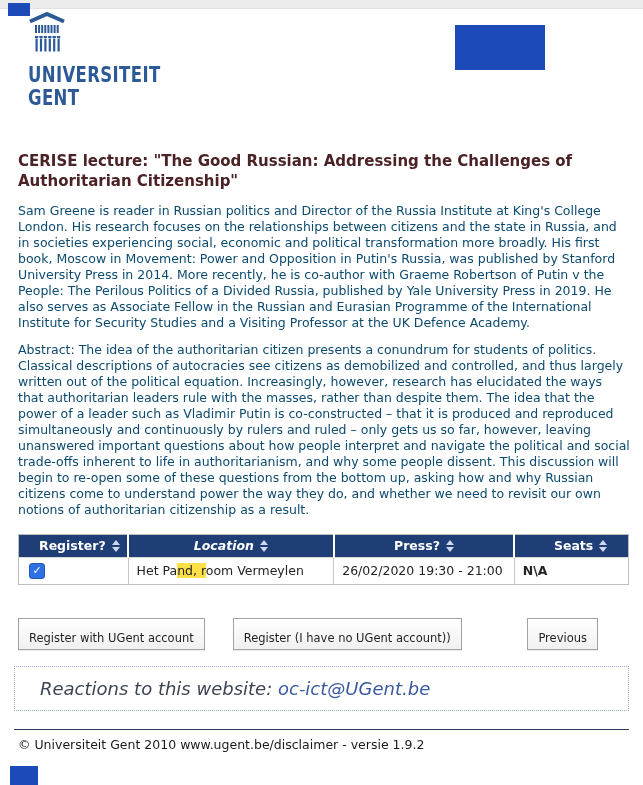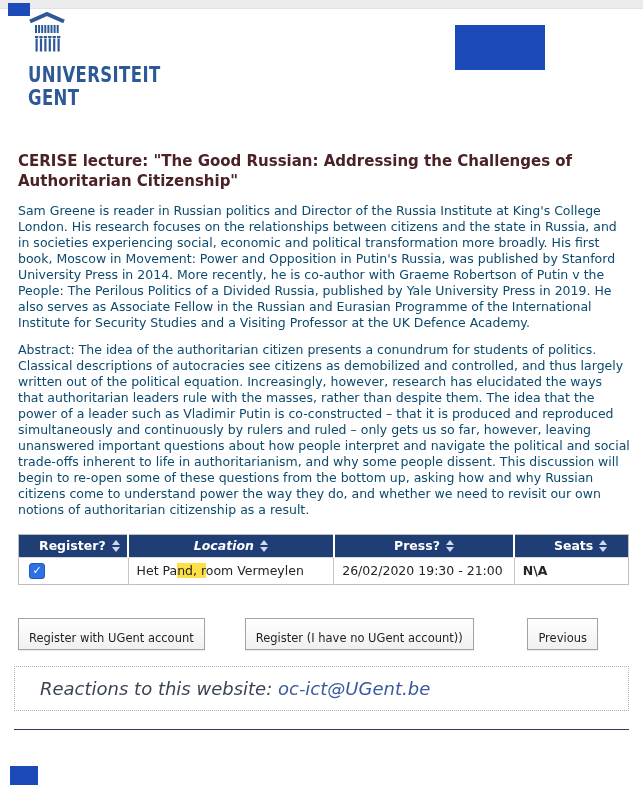--- a/index.html
+++ b/index.html
@@ -40,21 +40,21 @@
   .checkbox { width:14px; height:14px; background:#2e71e5; border:1px solid #2457b8; border-radius:3px;
               color:#fff; font-size:11px; line-height:14px; text-align:center; margin-left:2px; cursor:pointer; }
   .hl { background:#fde047; }
 
   .btn-row { display:flex; align-items:center; margin-top:33px; width:580px; }
   .btn-row button {
     font-family:"DejaVu Sans", sans-serif; font-size:11.5px; color:#1f1f1f;
     background:linear-gradient(#ffffff,#f0f0f0); border:1px solid #a3a3a3; border-radius:0;
     padding:12px 10px 4px; box-shadow:0 1px 1px rgba(0,0,0,0.08); cursor:pointer; white-space:nowrap;
   }
-  .btn-mid { margin-left:40px; }
+  .btn-mid { margin-left:28px; }
   .btn-right { margin-left:auto; }
 
   .reactions { margin:16px 0 0 -4px; width:615px; box-sizing:border-box; border:1px dotted #a3b2cc;
                padding:11px 8px 11px 25px; font-style:italic; font-size:18px; color:#3c4454; }
   .reactions a { color:#3a5aa0; text-decoration:none; font-style:italic; }
 
   hr.footer-line { border:none; border-top:1px solid #2e3a5c; margin:18px 0 0 -4px; width:615px; }
   .copyright { margin-top:7px; font-size:12.5px; color:#1a1a1a; }
   .bottom-blue { position:absolute; left:10px; top:766px; width:28px; height:19px; background:#1c4ab8; }
 </style>
@@ -149,15 +149,16 @@
     <button>Register with UGent account</button>
     <button class="btn-mid">Register (I have no UGent account))</button>
     <button class="btn-right">Previous</button>
   </div>
 
   <div class="reactions">
     <span>Reactions to this website: </span><a href="#">oc-ict@UGent.be</a>
   </div>
 
   <hr class="footer-line">
+  <div class="copyright">© Universiteit Gent 2010 www.ugent.be/disclaimer - versie 1.9.2</div>
 </div>
 
 <div class="bottom-blue"></div>
 
 </body></html>

